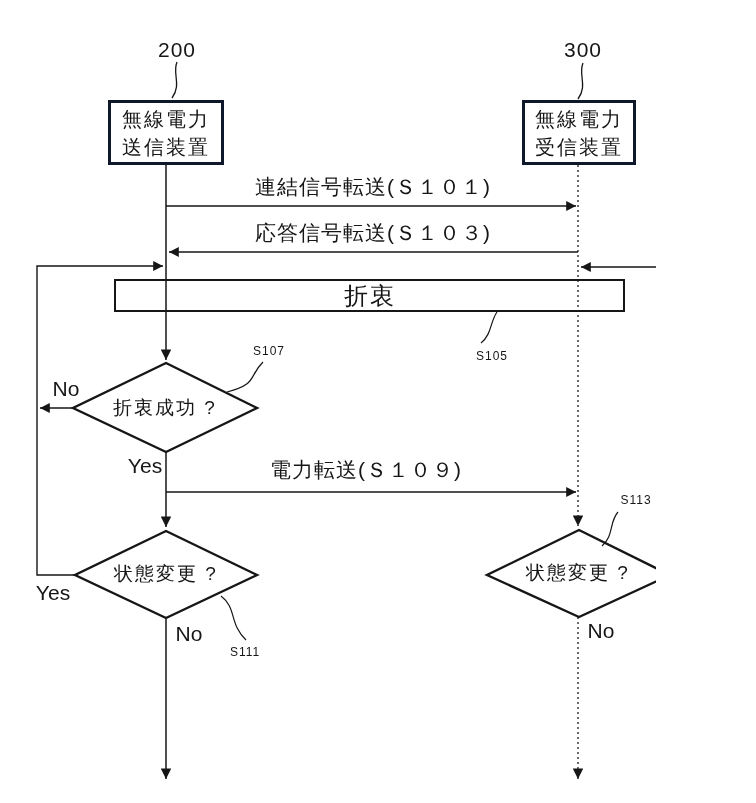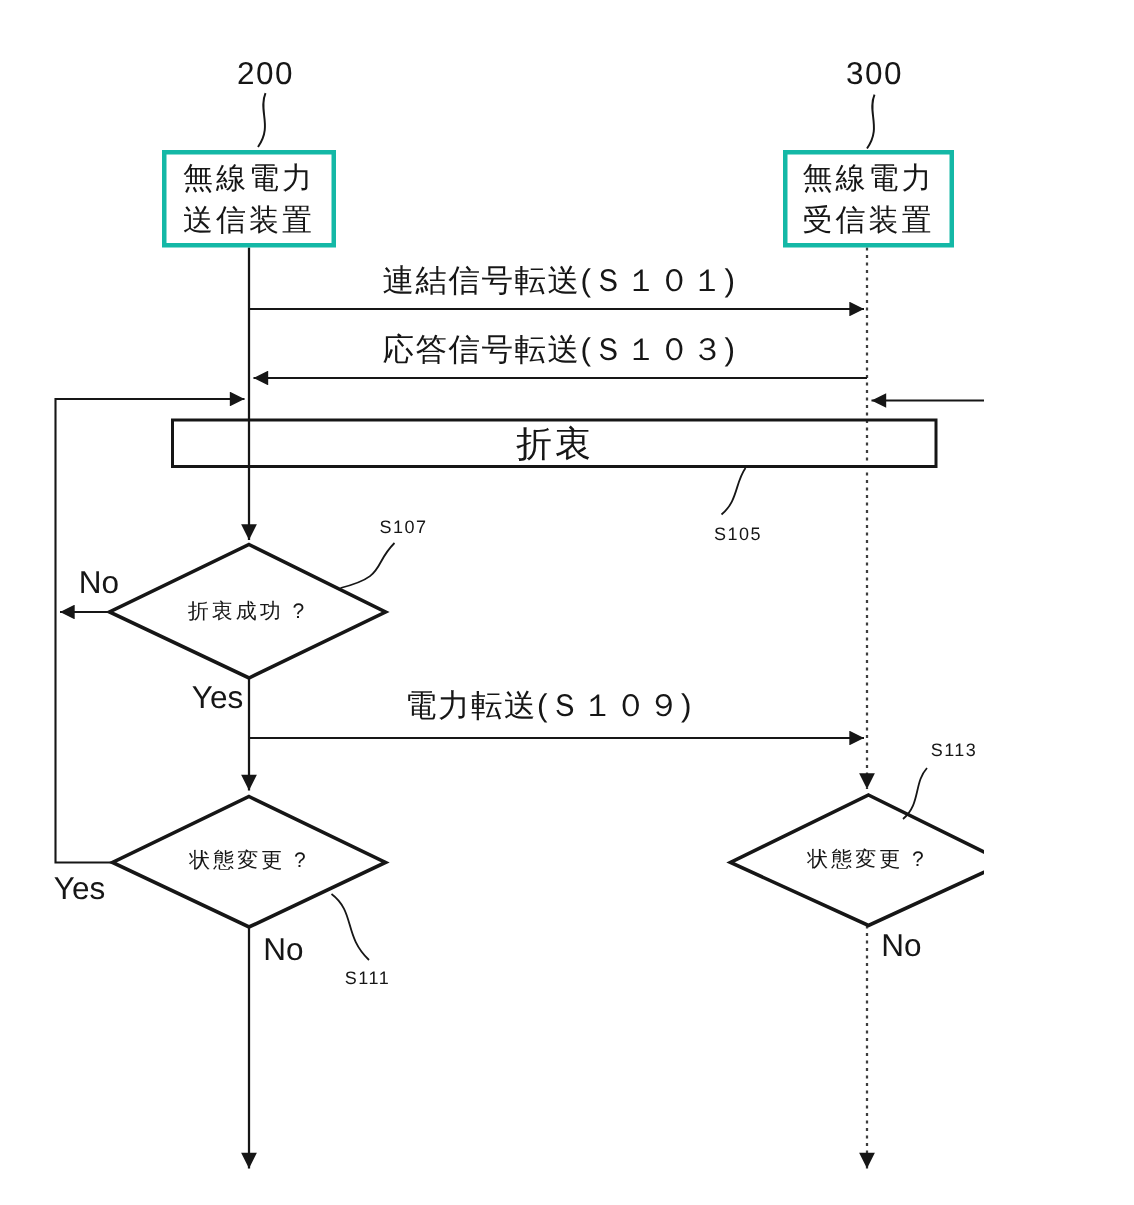--- a/index.html
+++ b/index.html
@@ -8,23 +8,23 @@
     font-family:"Liberation Sans","DejaVu Sans",sans-serif;color:#161616;
     overflow:hidden;
   }
   .wires{position:absolute;left:0;top:0;width:756px;height:803px;}
   .lbl{position:absolute;transform:translate(-50%,-50%);white-space:nowrap;color:#161616;}
   .ref{font-size:21px;letter-spacing:1px;}
   .msg{font-size:21px;letter-spacing:1px;}
   .step{font-size:12px;letter-spacing:1px;}
   .branch{font-size:21px;}
   .proc{font-size:24px;letter-spacing:2px;}
-  .dlabel{font-size:14px;letter-spacing:2px;}
+  .dlabel{font-size:19px;letter-spacing:2px;}
   .actor-box{
-    position:absolute;box-sizing:border-box;border:3px solid #14b8a6;background:transparent;
+    position:absolute;box-sizing:border-box;border:3px solid #0f172a;background:transparent;
     display:flex;flex-direction:column;align-items:center;justify-content:center;
     font-size:20px;letter-spacing:2px;line-height:28px;text-align:center;
   }
   .proc-box{
     position:absolute;box-sizing:border-box;border:2.5px solid #161616;background:transparent;
   }
 </style>
 </head>
 <body>
 

